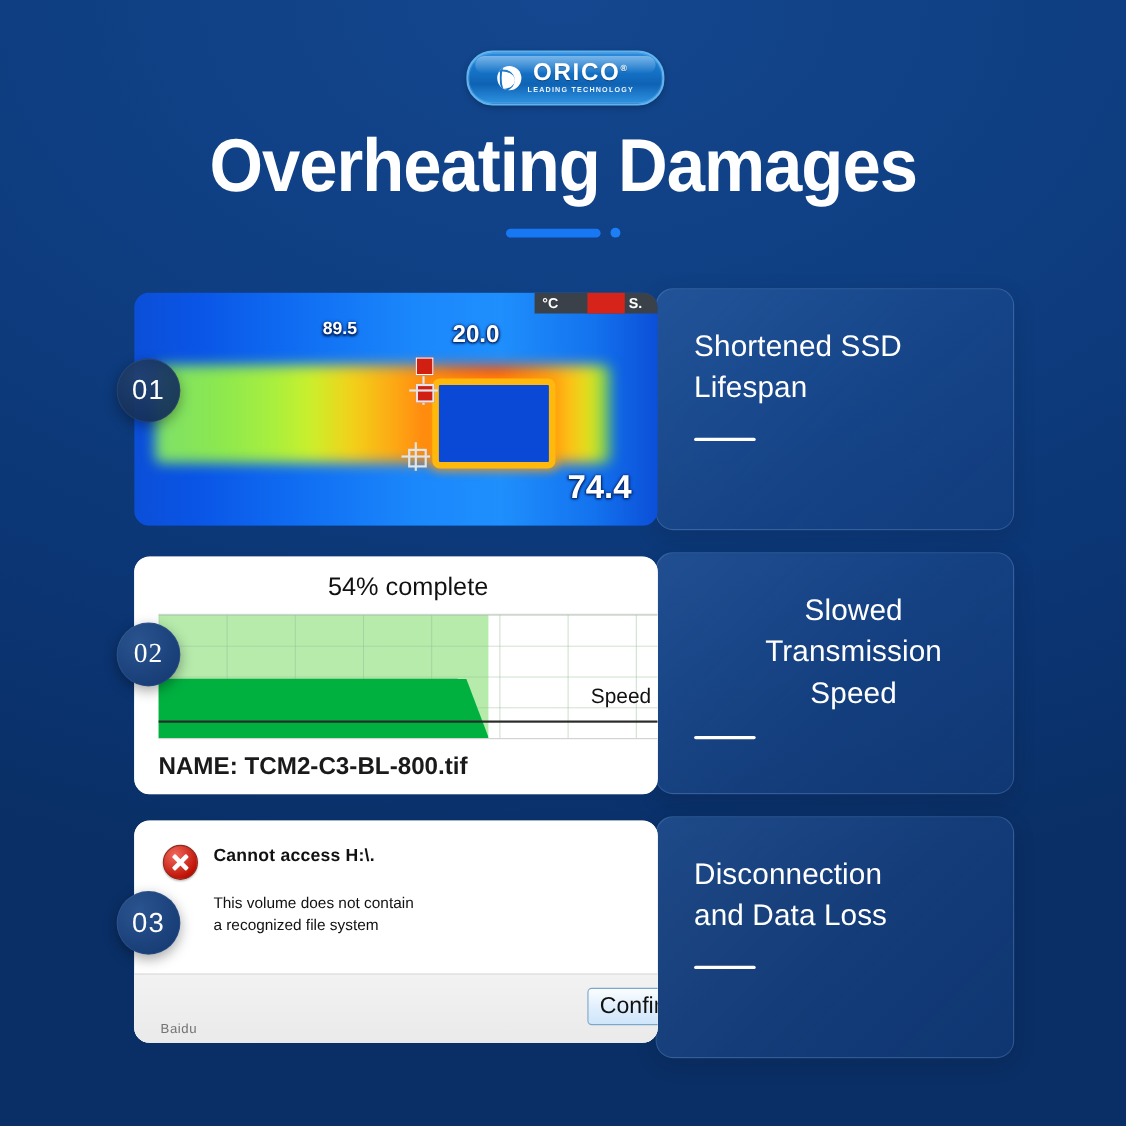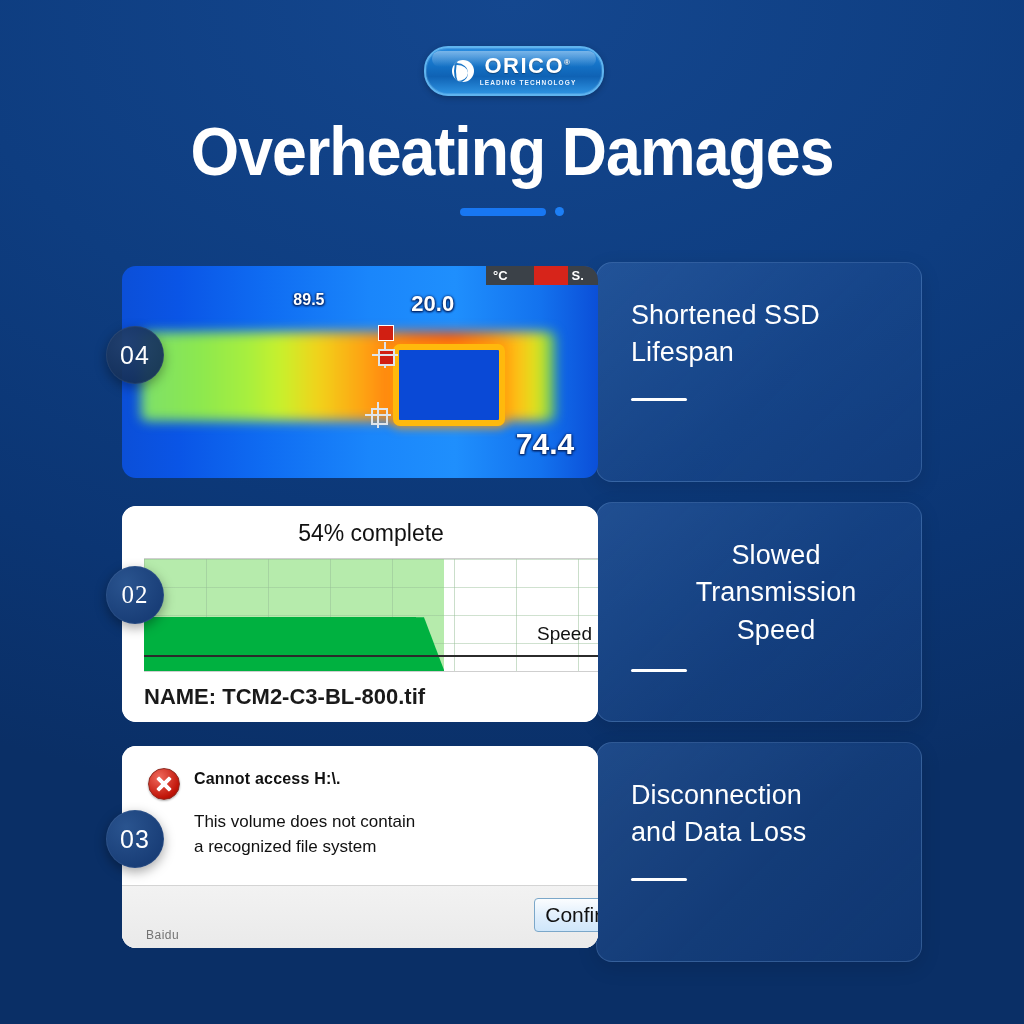--- a/index.html
+++ b/index.html
@@ -208,21 +208,21 @@
     border:1px solid #8d2b22;
     box-shadow:0 1px 2px rgba(0,0,0,.3);
   }
   .err-x:before,.err-x:after{
     content:"";position:absolute;left:50%;top:50%;width:18px;height:4px;background:#fff;
     border-radius:1px;
   }
   .err-x:before{transform:translate(-50%,-50%) rotate(45deg);}
   .err-x:after{transform:translate(-50%,-50%) rotate(-45deg);}
   .err-line1{margin-left:38px;font-size:16px;color:#111;font-weight:bold;letter-spacing:.2px;}
-  .err-line2{margin:22px 0 0 38px;font-size:17px;color:#111;line-height:1.45;white-space:pre-line;}
+  .err-line2{margin:22px 0 0 38px;font-size:14px;color:#111;line-height:1.45;white-space:pre-line;}
   .errdlg .footer{
     position:absolute;left:0;right:0;bottom:0;height:62px;
     background:linear-gradient(180deg,#f2f2f2,#eaeaea);
     border-top:1px solid #d4d4d4;
   }
   .confirm-btn{
     position:absolute;right:-32px;top:12px;min-width:96px;height:34px;
     background:linear-gradient(180deg,#fbfdff,#dfeefc 55%,#cfe6fa);
     border:1px solid #7ba7c9;border-radius:4px;
     display:flex;align-items:center;justify-content:center;
@@ -278,21 +278,21 @@
         <div class="crosshair ch-hot">
           <span class="flag"></span>
           <span class="box"></span>
         </div>
         <div class="crosshair ch-cold">
           <span class="box"></span>
         </div>
       </div>
     </div>
 
-    <div class="badge badge-1">04</div>
+    <div class="badge badge-1">01</div>
   </div>
 
   <div class="row row-2">
     <div class="panel">
       <div class="panel-title">Slowed
 Transmission
 Speed</div>
       <div class="panel-rule"></div>
     </div>
 

